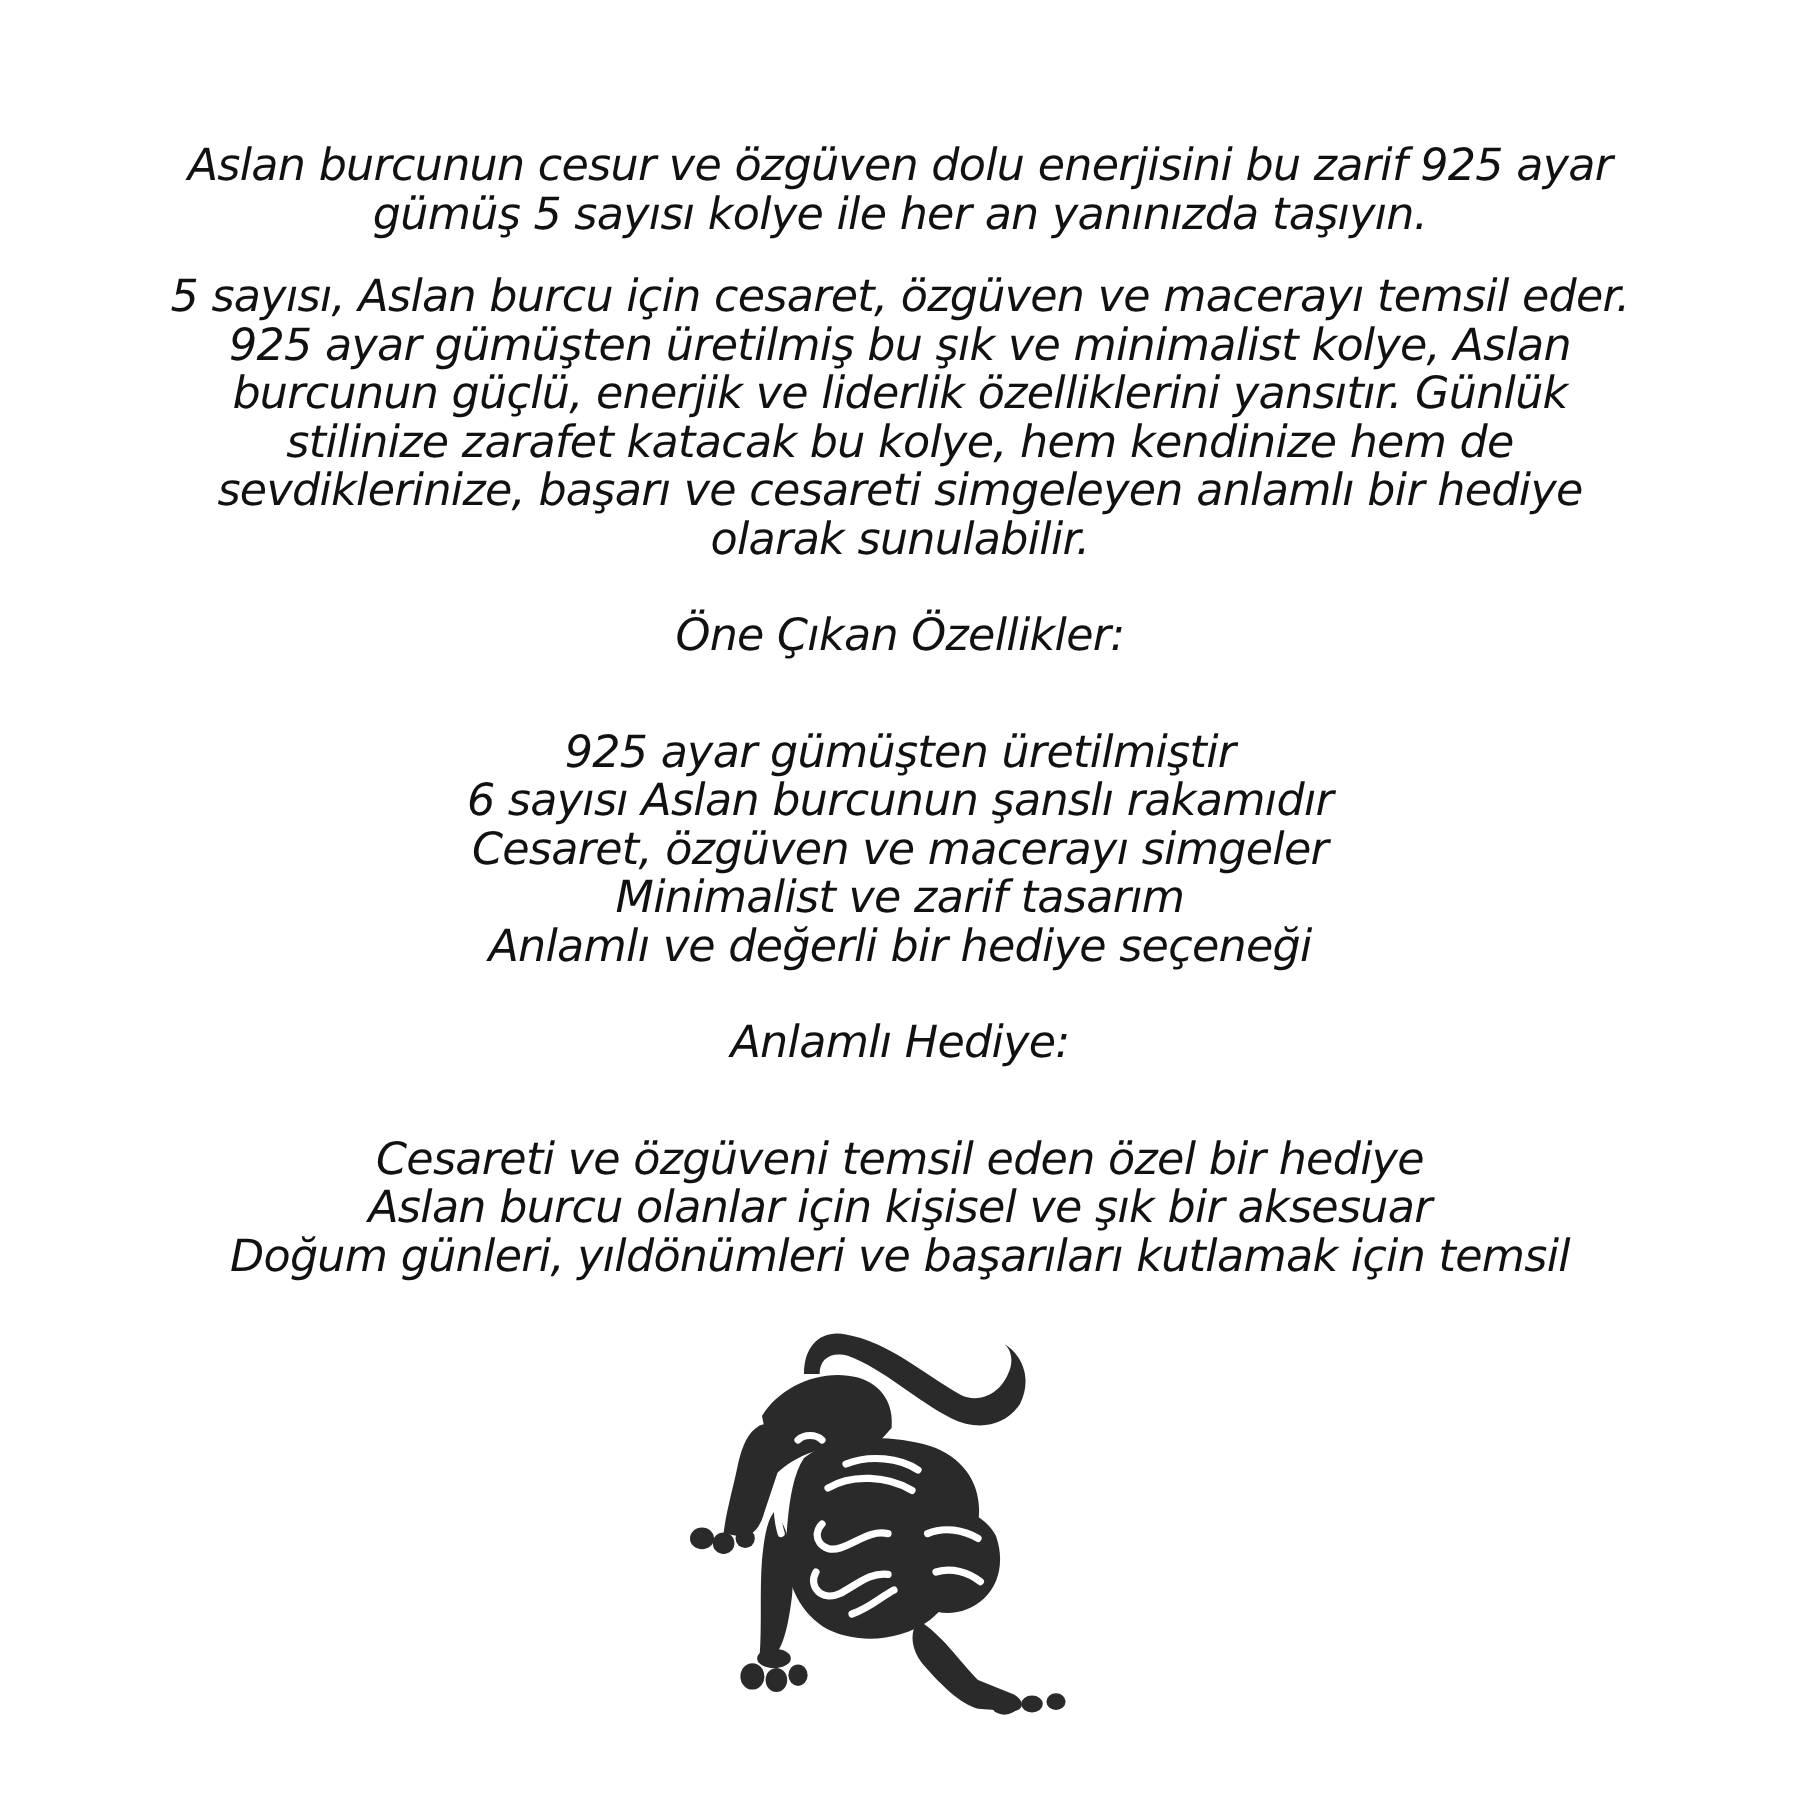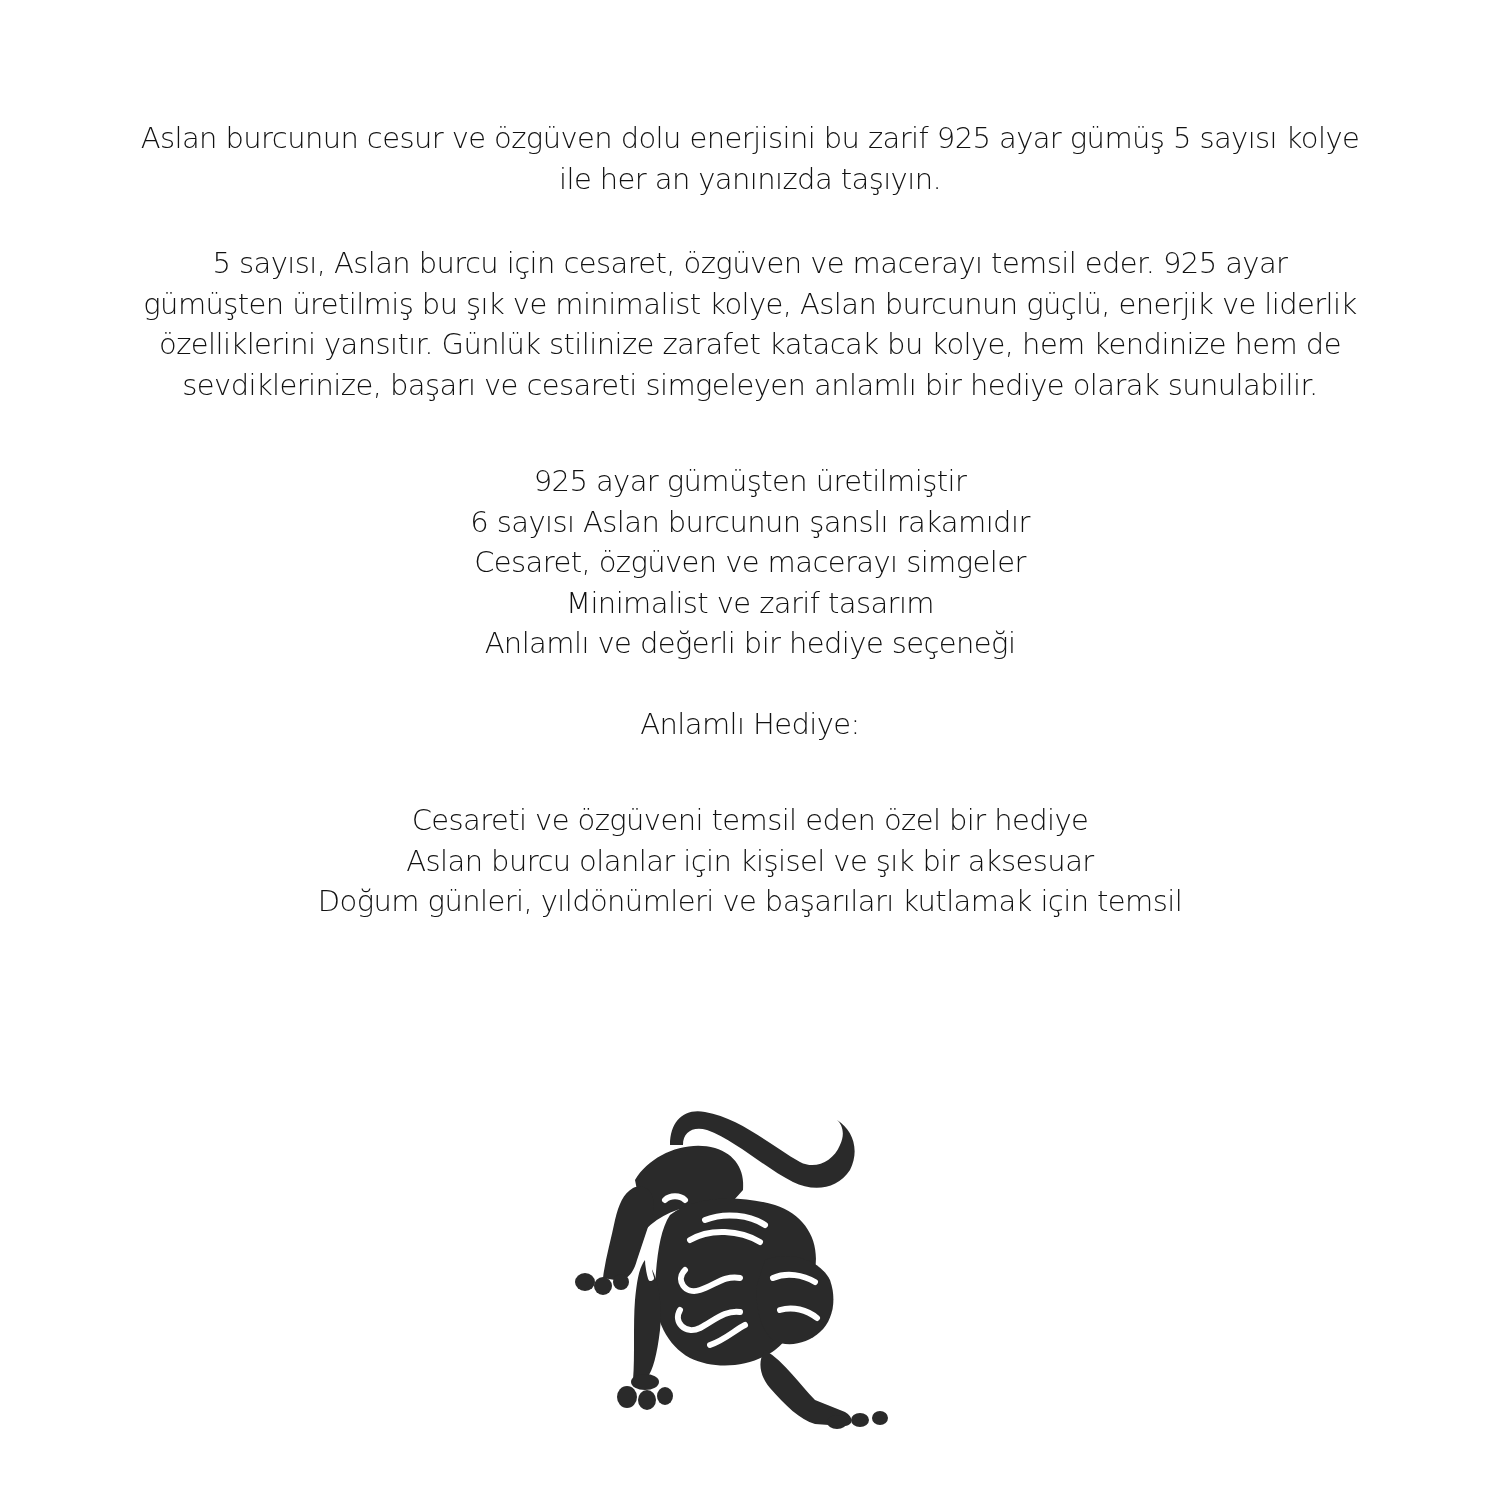--- a/index.html
+++ b/index.html
@@ -1,36 +1,37 @@
 <!DOCTYPE html>
 <html><head>
 <meta charset="utf-8">
 <style>
   html, body { margin:0; padding:0; background:#ffffff; }
   body { width:1500px; height:1500px; position:relative; overflow:hidden;
          font-family:"DejaVu Sans", sans-serif; color:#111111; }
   .doc { position:absolute; left:0; top:118px; width:1500px; text-align:center;
-         font-weight:300; font-size:29px; line-height:40.5px;
+         font-style:italic; font-weight:300; font-size:37px; line-height:40.5px;
          letter-spacing:-0.6px; }
   .para { margin:0 auto; }
   .p1 { width:1240px; }
-  .p2 { width:1220px; margin-top:44px; }
+  .p2 { width:1220px; margin-top:28px; }
   .heading { margin-top:40px; }
   .list { margin-top:56px;text-align:center; }
   .list .item { display:block; }
   .lion-wrap { position:absolute; left:575px; top:1100px; width:330px; height:330px; }
   .lion-wrap svg { width:100%; height:100%; display:block; }
 </style>
 </head>
 <body>
 
 <div class="doc">
   <p class="para p1">Aslan burcunun cesur ve özgüven dolu enerjisini bu zarif 925 ayar gümüş 5 sayısı kolye ile her an yanınızda taşıyın.</p>
   <p class="para p2">5 sayısı, Aslan burcu için cesaret, özgüven ve macerayı temsil eder. 925 ayar gümüşten üretilmiş bu şık ve minimalist kolye, Aslan burcunun güçlü, enerjik ve liderlik özelliklerini yansıtır. Günlük stilinize zarafet katacak bu kolye, hem kendinize hem de sevdiklerinize, başarı ve cesareti simgeleyen anlamlı bir hediye olarak sunulabilir.</p>
 
+  <div class="heading">Öne Çıkan Özellikler:</div>
   <div class="list">
     <span class="item">925 ayar gümüşten üretilmiştir</span>
     <span class="item">6 sayısı Aslan burcunun şanslı rakamıdır</span>
     <span class="item">Cesaret, özgüven ve macerayı simgeler</span>
     <span class="item">Minimalist ve zarif tasarım</span>
     <span class="item">Anlamlı ve değerli bir hediye seçeneği</span>
   </div>
 
   <div class="heading">Anlamlı Hediye:</div>
   <div class="list">

